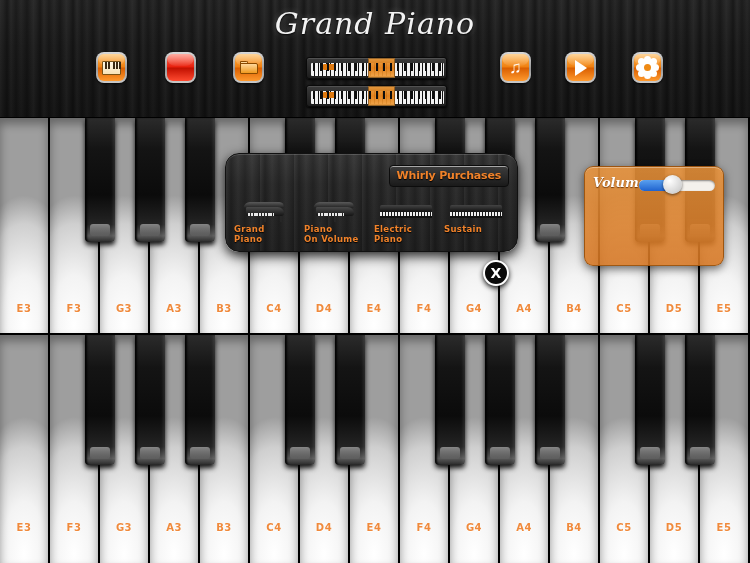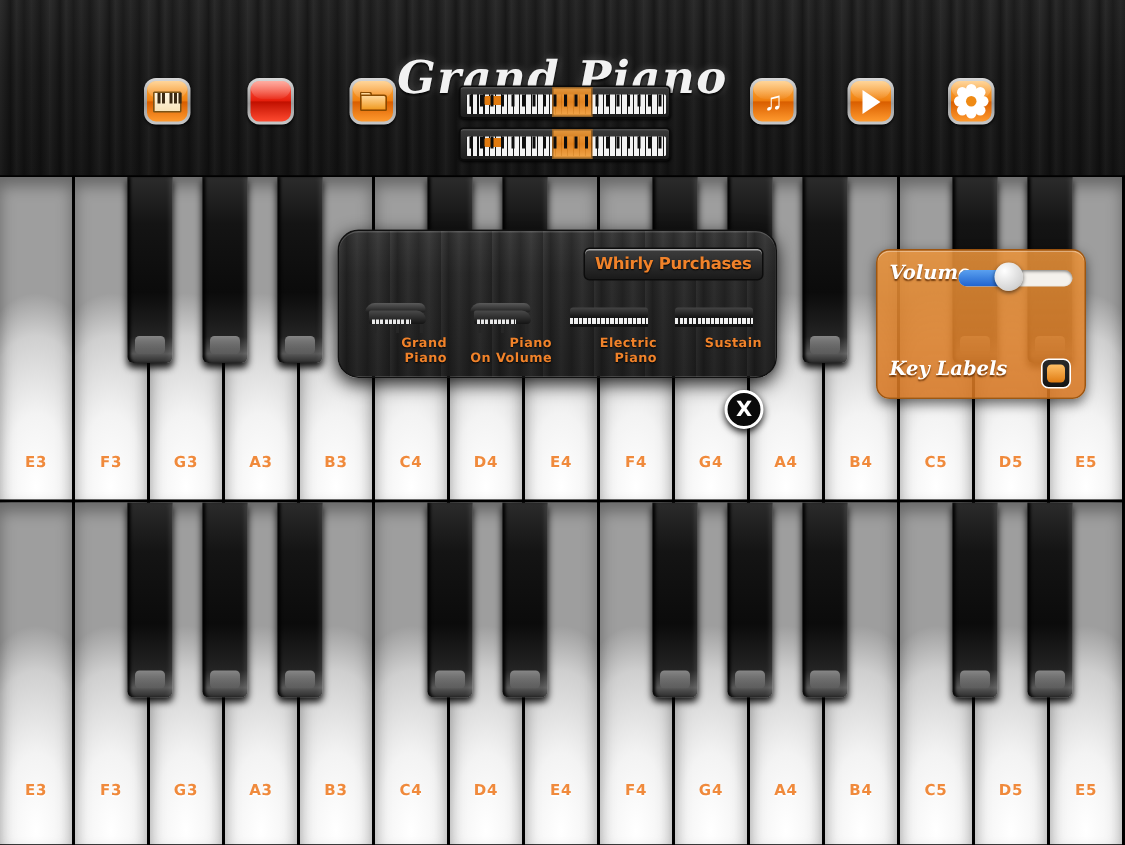--- a/index.html
+++ b/index.html
@@ -16,24 +16,23 @@
         rgba(255,255,255,0.030) 0px, rgba(255,255,255,0.000) 3px,
         rgba(0,0,0,0.35) 7px, rgba(255,255,255,0.020) 11px,
         rgba(0,0,0,0.25) 16px, rgba(255,255,255,0.010) 21px,
         rgba(0,0,0,0.30) 27px, rgba(255,255,255,0.025) 33px),
       linear-gradient(180deg,#262626 0%,#1d1d1d 40%,#151515 100%);
     border-bottom:1px solid #000;
   }
   .title {
     position:absolute; left:0; top:6px; width:750px; text-align:center;
     font-family:"DejaVu Serif", serif;
-    font-style:italic; font-weight:bold; font-size:30px;
+    font-style:italic; font-weight:normal; font-size:30px;
     color:#f2f2f2; letter-spacing:1px;
     text-shadow:0 1px 2px #000, 0 0 6px rgba(255,255,255,0.25);
-    margin-top:29px;
   }
 
   
   .tb-btn {
     position:absolute; top:52px; width:31px; height:31px;
     border-radius:8px;
     background:linear-gradient(180deg,#d8d8d8 0%,#9a9a9a 55%,#c9c9c9 100%);
     padding:2px;
     box-shadow:0 1px 2px rgba(0,0,0,0.8);
   }
@@ -147,21 +146,21 @@
     position:absolute; right:8px; top:11px; padding:3px 7px 4px;
     border-radius:4px;
     background:linear-gradient(180deg,#3d3d3d,#1a1a1a);
     border:1px solid #0c0c0c;
     box-shadow:inset 0 1px 0 rgba(255,255,255,0.55);
     font-family:"DejaVu Sans", sans-serif;
     font-weight:bold; font-size:11px; color:#f0822a; letter-spacing:-0.2px;
     text-shadow:0 1px 1px #000;
     white-space:nowrap;
   }
-  .inst { position:absolute; top:46px; width:64px; text-align:right; }
+  .inst { position:absolute; top:46px; width:64px; text-align:left; }
   .inst .iname {
     font-family:"DejaVu Sans", sans-serif;
     font-weight:bold; font-size:8.5px; line-height:9.5px; color:#f0822a;
     text-shadow:0 1px 1px #000; letter-spacing:0.3px;
   }
   .inst .pic { position:relative; height:22px; margin-bottom:3px; }
 
   
   .gp-body { position:absolute; left:12px; top:7px; width:38px; height:9px;
              background:linear-gradient(180deg,#4a4a4a,#141414);
@@ -492,22 +491,16 @@
 
     <div class="srow" style="top:2px">
       <div class="slabel">Volume</div>
       <div class="slider">
         <div class="fill" id="vol-fill" style="width: 45%;"></div>
       </div>
       <div class="knob" id="vol-knob" style="right: 40.8px;"></div>
     </div>
 
 
-    <div class="srow" style="top:66px">
-      <div class="slabel">Key Labels</div>
-      <div class="toggle">
-          <i></i>
-        </div>
-    </div>
 
   </div>
 
 </div>
 
 </body></html>

